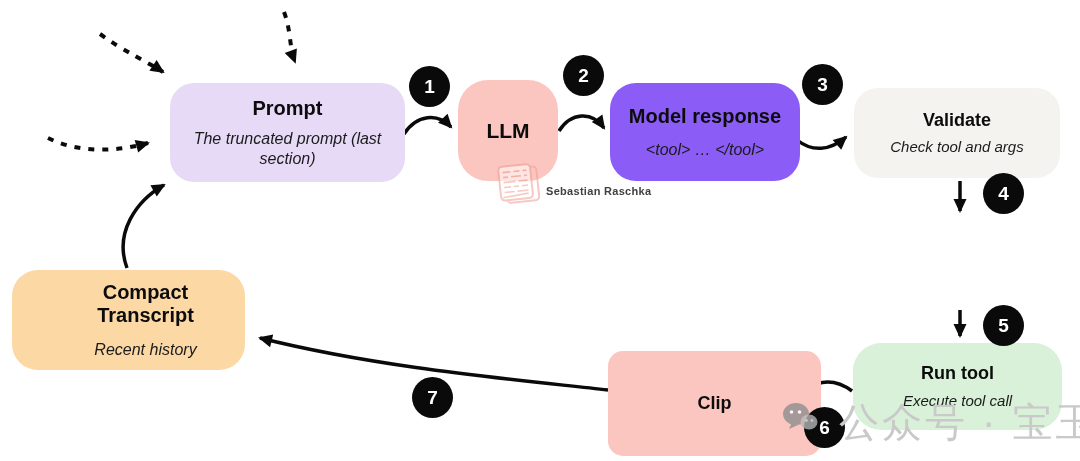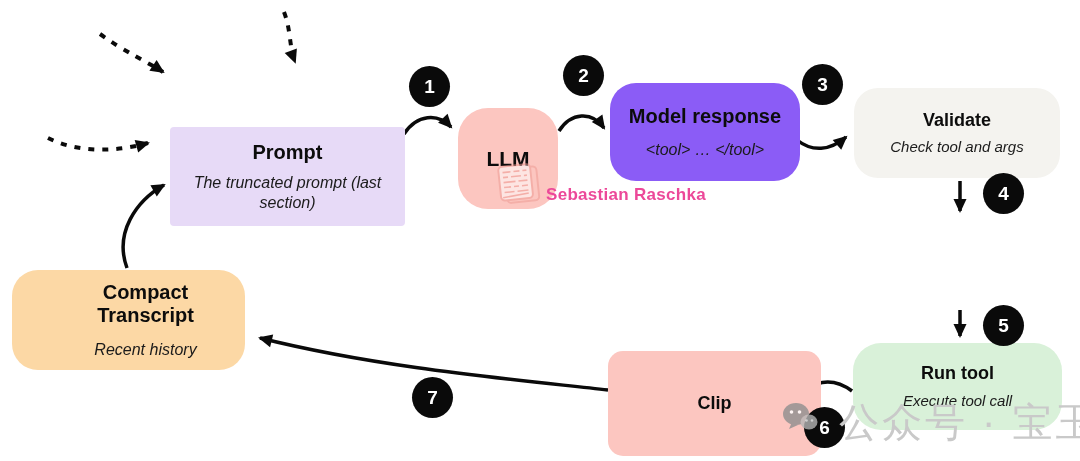--- a/index.html
+++ b/index.html
@@ -7,24 +7,24 @@
     position:relative;width:1080px;height:461px;background:#ffffff;overflow:hidden;
     font-family:"Liberation Sans","DejaVu Sans",sans-serif;color:#111;
   }
   .arrows{position:absolute;left:0;top:0;width:1080px;height:461px;pointer-events:none;}
   .box{
     position:absolute;display:flex;flex-direction:column;align-items:center;justify-content:center;
     text-align:center;box-sizing:border-box;padding:6px 10px;
   }
   .box .title{font-weight:700;color:#0c0c0c;}
   .box .subtitle{font-style:italic;color:#1b1b1b;line-height:1.22;}
-  .box-prompt{left:170px;top:83px;width:235px;height:99px;border-radius:4px;gap:9px;margin-top:44px;}
+  .box-prompt{left:170px;top:83px;width:235px;height:99px;border-radius:24px;gap:9px;}
   .box-prompt .title{font-size:20px;}
   .box-prompt .subtitle{font-size:16px;max-width:200px;}
-  .box-llm{left:458px;top:80px;width:100px;height:101px;border-radius:30px;margin-top:28px;}
+  .box-llm{left:458px;top:80px;width:100px;height:101px;border-radius:30px;}
   .box-llm .title{font-size:21px;}
   .box-model{left:610px;top:83px;width:190px;height:98px;border-radius:26px;gap:12px;}
   .box-model .title{font-size:20px;}
   .box-model .subtitle{font-size:16px;}
   .box-validate{left:854px;top:88px;width:206px;height:90px;border-radius:24px;gap:7px;}
   .box-validate .title{font-size:18px;}
   .box-validate .subtitle{font-size:15px;}
   .box-approve{left:854px;top:218px;width:206px;height:88px;border-radius:24px;gap:8px;}
   .box-approve .title{font-size:18px;}
   .box-approve .subtitle{font-size:15px;}
@@ -35,21 +35,21 @@
   .box-clip .title{font-size:18px;}
   .box-clip .subtitle{font-size:15px;max-width:155px;}
   .box-compact{left:12px;top:270px;width:233px;height:100px;border-radius:26px;gap:13px;}
   .box-compact .title{font-size:20px;}
   .box-compact .subtitle{font-size:16px;}
   .step{
     position:absolute;width:41px;height:41px;border-radius:50%;background:#0a0a0a;
     color:#fff;font-weight:700;font-size:19px;display:flex;align-items:center;justify-content:center;
   }
   .wm-author{
-    position:absolute;left:546px;top:185px;font-weight:700;font-size:17px;color:#ec4899;letter-spacing:.3px;
+    position:absolute;left:546px;top:185px;font-weight:700;font-size:11px;color:#404040;letter-spacing:.3px;
   }
   .wm-stamp{position:absolute;left:494px;top:162px;opacity:.55;}
   .wm-channel{
     position:absolute;left:839px;top:395px;font-size:40px;color:#c9c9c9;letter-spacing:3px;white-space:nowrap;
   }
   .wm-wechat{position:absolute;left:782px;top:402px;opacity:.8;}
 </style>
 </head>
 <body>
 

